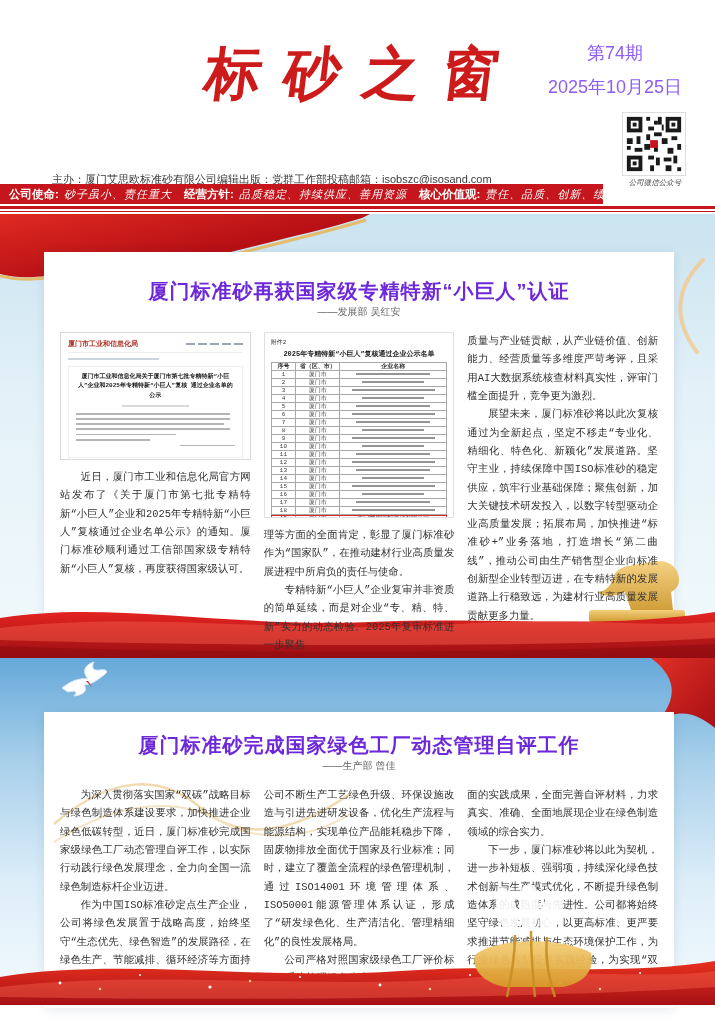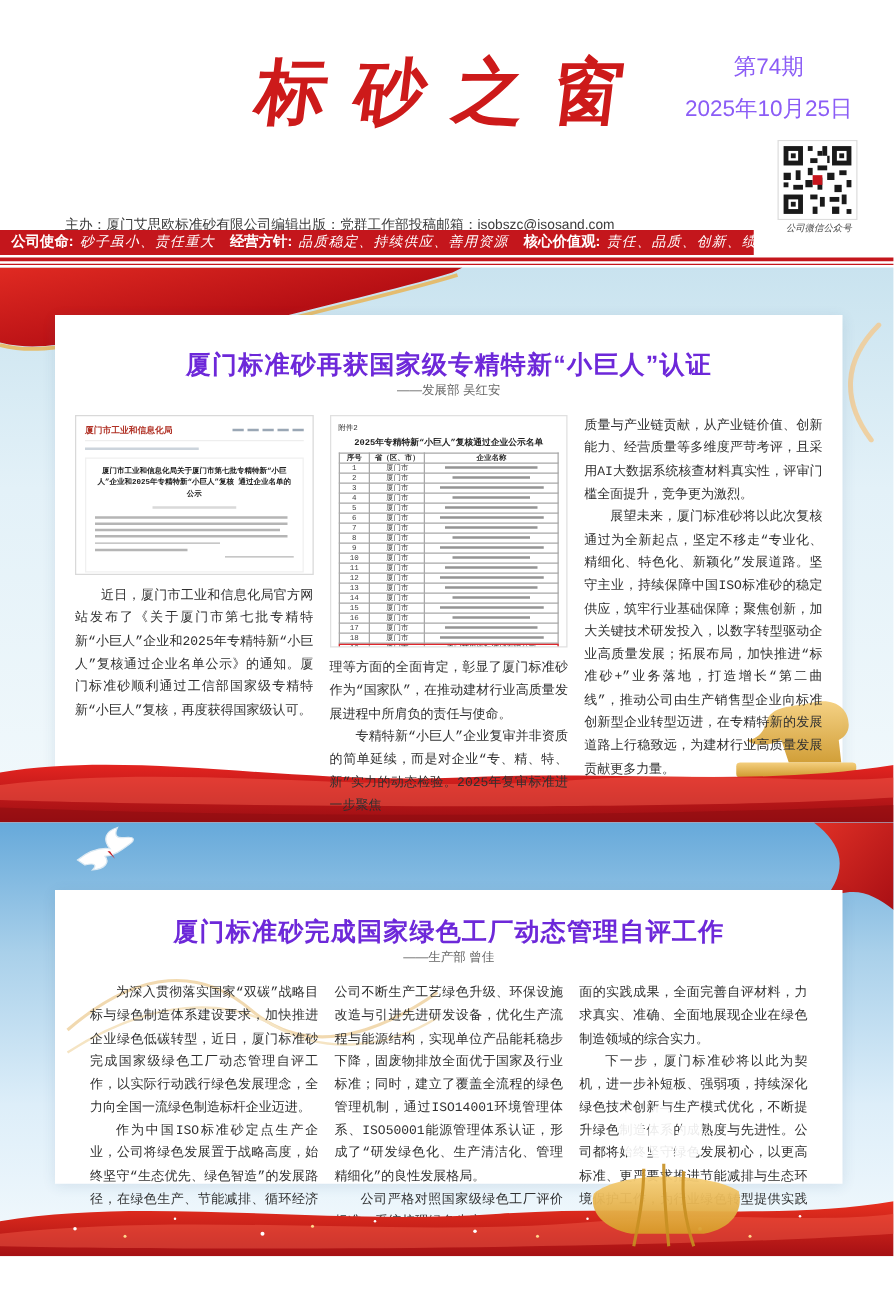--- a/index.html
+++ b/index.html
@@ -33,21 +33,21 @@
 
   
   .section1 { position:absolute; left:0; top:214px; width:715px; height:444px;
               background:linear-gradient(180deg,#c9e3ef 0%,#e3f1f8 40%,#f2f9fc 100%); }
   .section2 { position:absolute; left:0; top:658px; width:715px; height:347px;
               background:linear-gradient(180deg,#66a9da 0%,#a9d0ea 30%,#ddeef9 65%,#f4fafd 100%); }
   .deco { position:absolute; pointer-events:none; }
   .card { position:absolute; left:44px; width:630px; background:#fff;
           box-shadow:0 2px 10px rgba(40,80,120,.12); }
   .card1 { top:38px; height:394px; padding:26px 16px 12px; }
-  .card2 { top:54px; height:235px; padding:20px 28px 12px; }
+  .card2 { top:54px; height:296px; padding:20px 16px 12px; }
   .art-title { text-align:center; font-size:20px; font-weight:bold; color:#6d28d9; letter-spacing:1px; position:relative; z-index:2; }
   .byline { text-align:center; font-size:10px; color:#666; margin-top:0; position:relative; z-index:2; }
   .cols { display:flex; gap:13px; margin-top:13px; position:relative; z-index:2; }
   .col { flex:1; min-width:0;font-family:Liberation Mono, monospace; }
   .col p { font-size:10.4px; line-height:1.76; text-align:justify; color:#303030; }
   .col p.ind { text-indent:2em; }
 
   
   .gov-shot { height:128px; border:1px solid #d9d9d9; background:#fff; padding:6px 7px; margin-bottom:8px; overflow:hidden; }
   .gov-top { display:flex; justify-content:space-between; align-items:center; border-bottom:1px solid #eee; padding-bottom:3px; }

